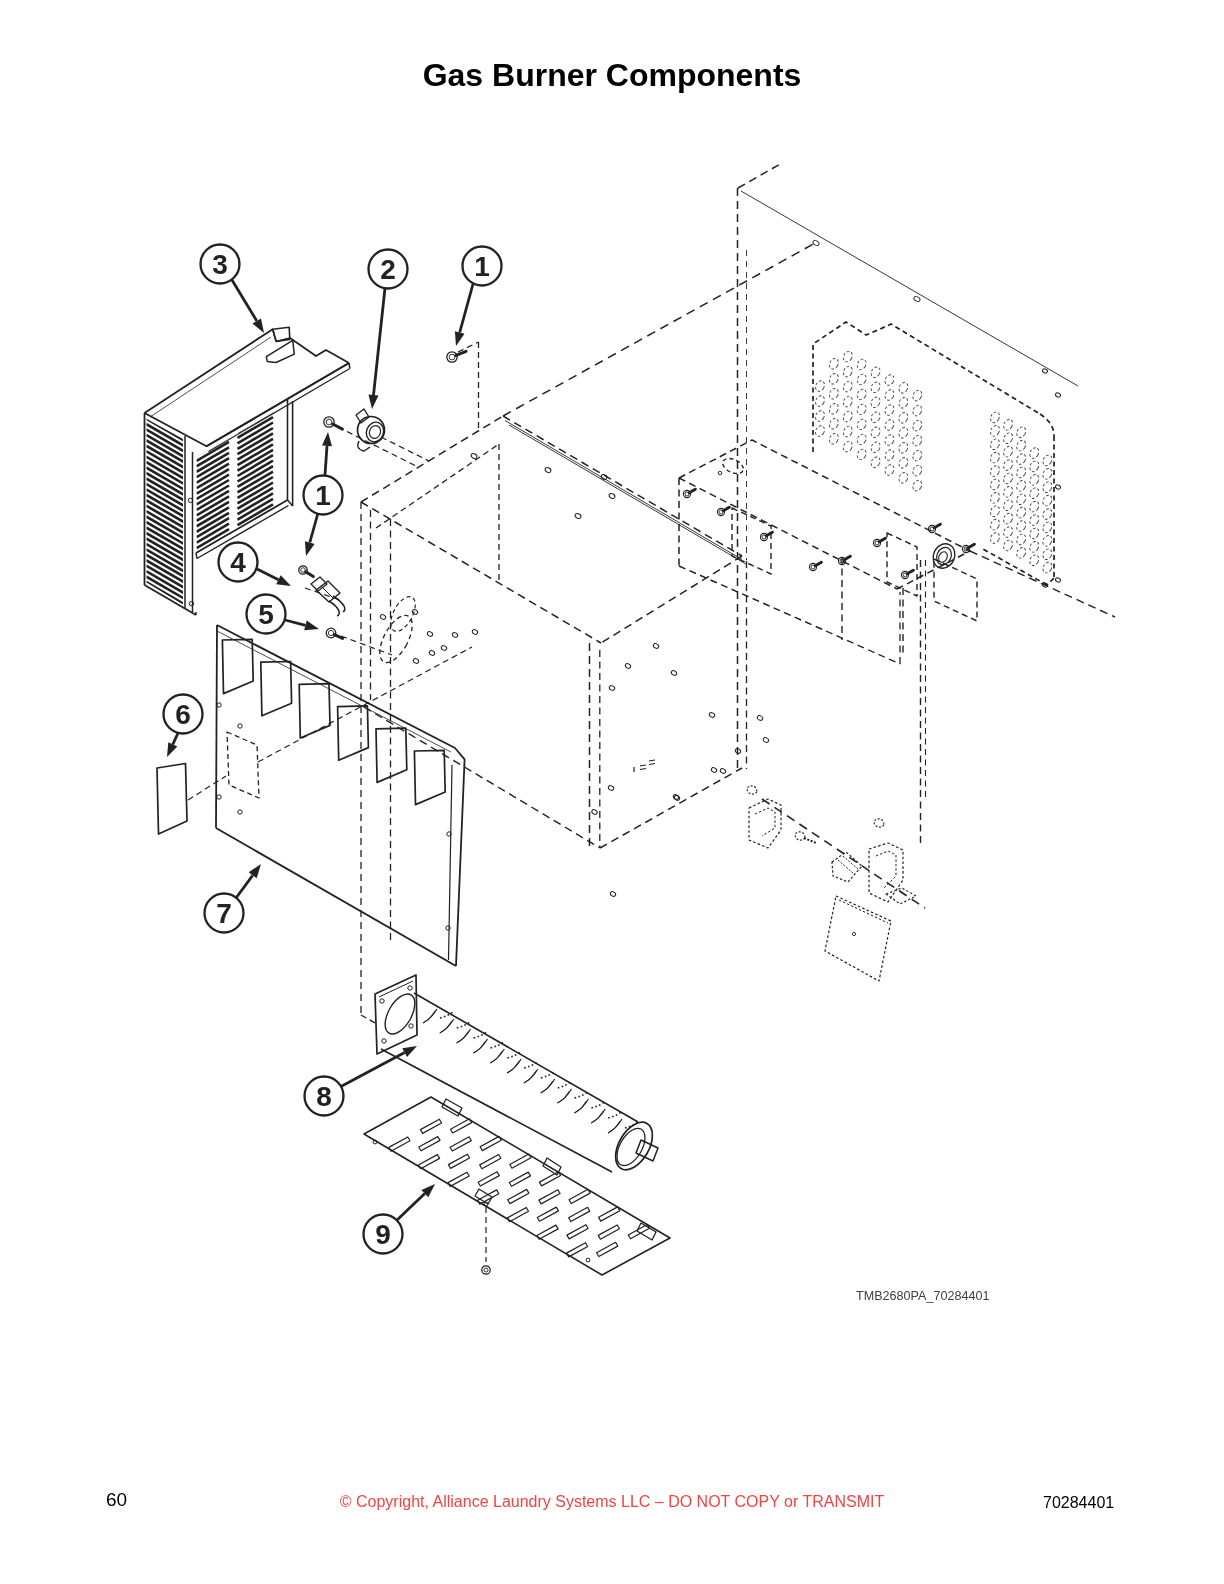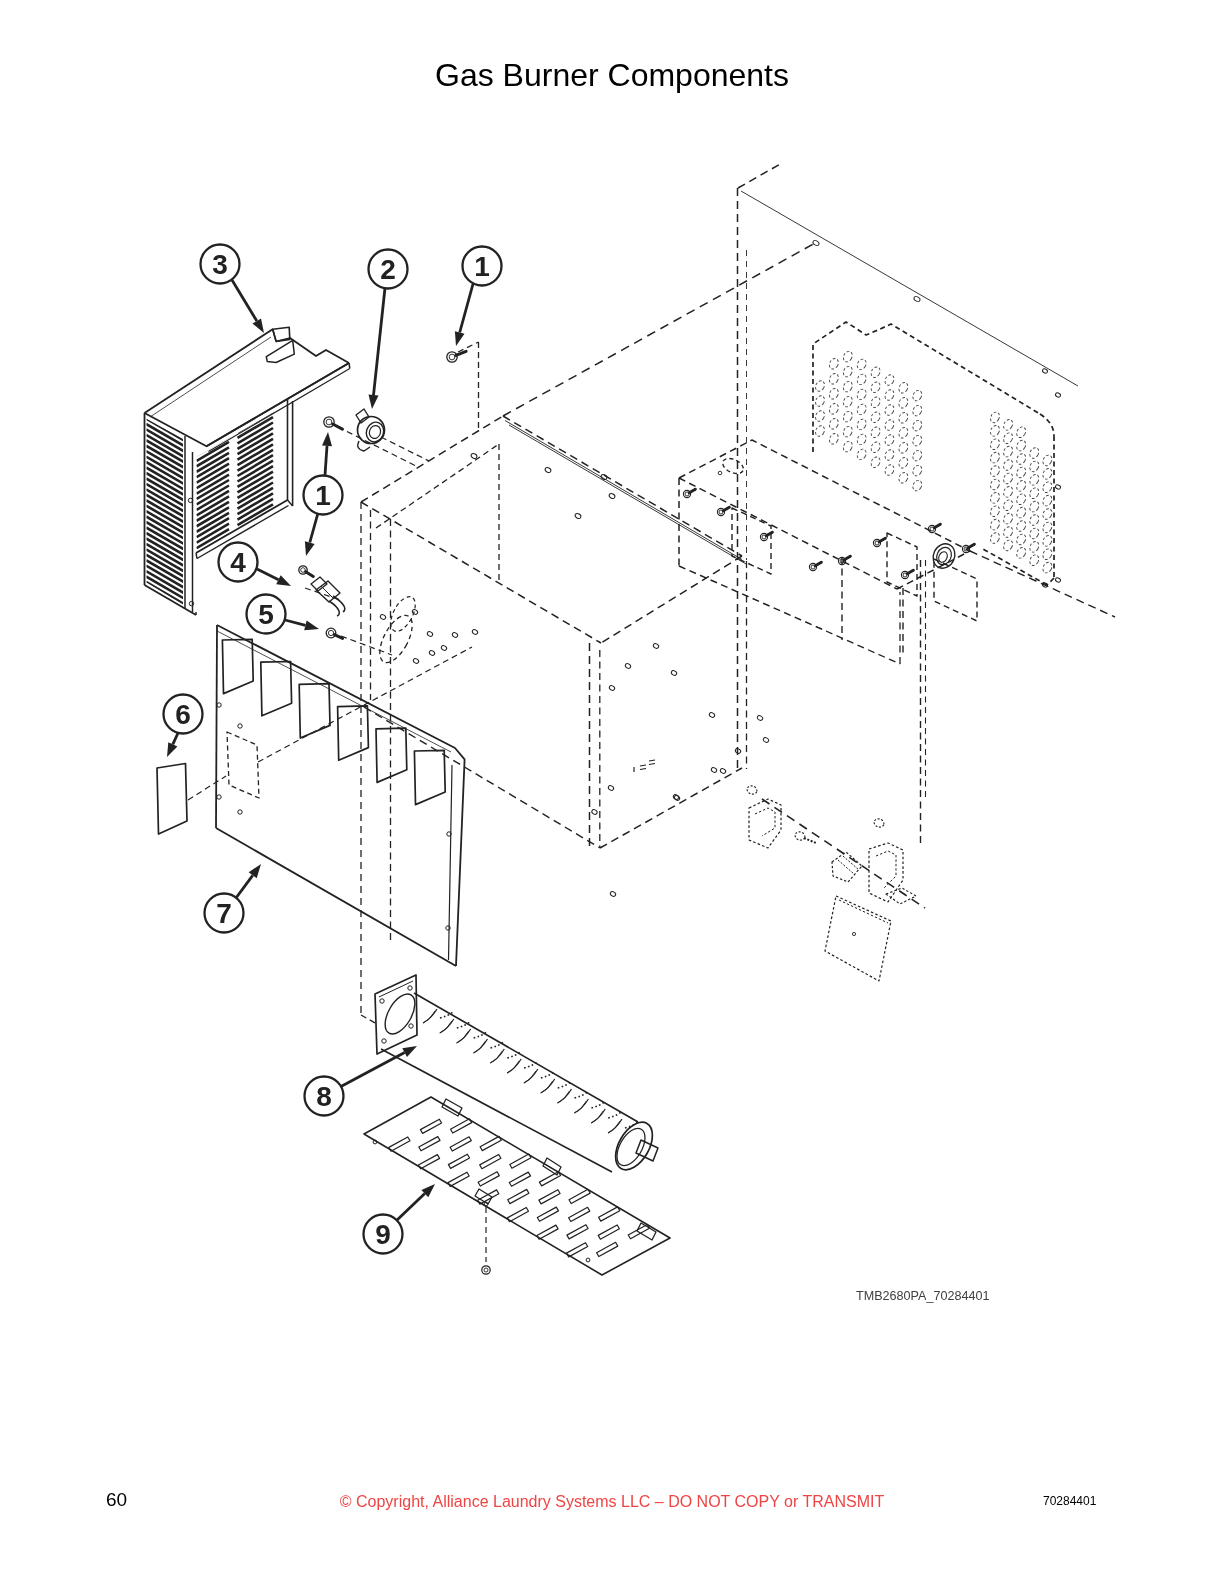--- a/index.html
+++ b/index.html
@@ -1,22 +1,22 @@
 <!DOCTYPE html>
 <html><head>
 <meta charset="utf-8">
 <title>Gas Burner Components</title>
 <style>
   html,body { margin:0; padding:0; background:#fff; -webkit-font-smoothing: antialiased; }
   .page { position:relative; width:1224px; height:1584px; background:#fff; overflow:hidden; font-family:"Liberation Sans", sans-serif; }
-  .title { position:absolute; top:57px; left:0; width:100%; text-align:center; font-size:32px; font-weight:normal; color:#000; letter-spacing:0px; }
+  .title { position:absolute; top:57px; left:0; width:100%; text-align:center; font-size:32px; font-weight:bold; color:#000; letter-spacing:0px; }
   .figid { position:absolute; top:1289px; left:856px; font-size:12.6px; color:#404040; }
   .pageno { position:absolute; top:1489px; left:106px; font-size:19px; color:#000; }
   .copy { position:absolute; top:1493px; left:0; width:100%; text-align:center; font-size:16px; color:#ef4444; }
-  .pnum { position:absolute; top:1494px; left:1043px; font-size:12px; color:#000;text-align:center; }
+  .pnum { position:absolute; top:1494px; left:1043px; font-size:16px; color:#000;text-align:center; }
   svg { position:absolute; top:0; left:0; }
 </style>
 </head>
 <body>
 <div class="page">
 
 <div class="title">Gas Burner Components</div>
 <svg width="1224" height="1584" viewBox="0 0 1224 1584">
 
 <g>

